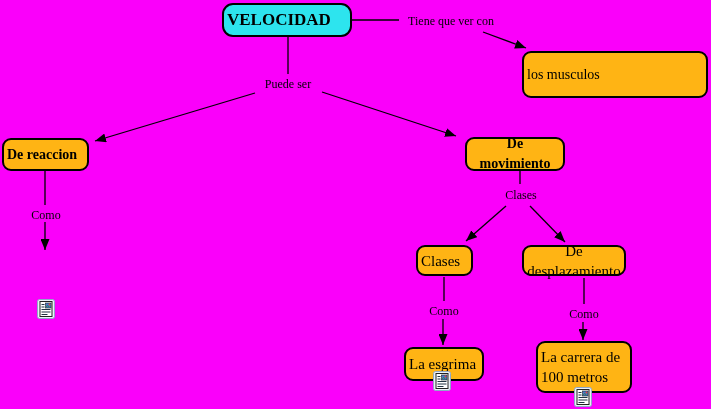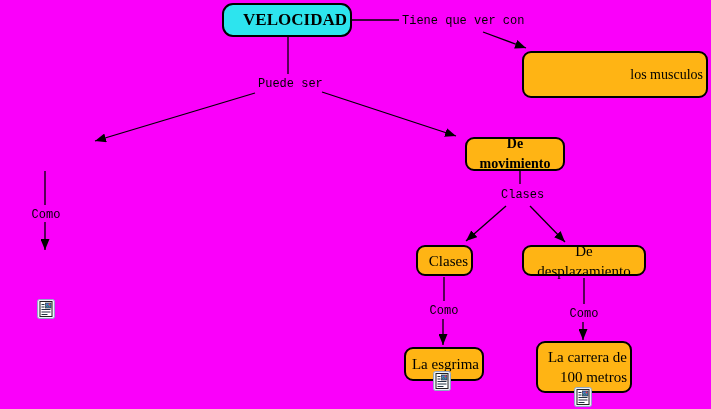--- a/index.html
+++ b/index.html
@@ -11,35 +11,35 @@
   }
   svg.wires { position:absolute; left:0; top:0; width:711px; height:409px; }
   .wires line { stroke: var(--line, #000); stroke-width:1.3; }
 
   .node {
     position:absolute;
     background: var(--node-fill, #FFB414);
     border:2px solid var(--node-border, #000);
     border-radius:9px;
     color: var(--text, #000);
-    display:flex; flex-direction:column; align-items:flex-end; justify-content:center;
+    display:flex; flex-direction:column; align-items:flex-start; justify-content:center;
     text-align:center; font-size:15px; line-height:20px; padding:1px 3px;
     cursor:default;
   }
   .node.root {
     background: var(--root-fill, #2DE4EE);
     font-weight:bold; font-size:17px; border-radius:11px;
   }
   .node.bold { font-weight:bold; font-size:14px; }
   .node.small { font-size:14px; line-height:19px; }
   .node span { display:block; }
 
   .linklabel {
     position:absolute;
-    font-family:Liberation Mono, monospace;
+    font-family:Liberation Serif, serif;
     font-size:12px; line-height:14px;
     color: var(--text, #000);
     white-space:nowrap; text-align:center;
   }
 
   .res-icon { position:absolute; width:18px; height:20px; cursor:pointer; }
 </style>
 </head>
 <body>
 
@@ -68,31 +68,34 @@
   </svg>
 
   <div class="node root" style="left:222px; top:3px; width:130px; height:34px;">
     <span>VELOCIDAD</span>
   </div>
 
   <div class="node small" style="left:522px; top:51px; width:186px; height:47px;">
     <span>los musculos</span>
   </div>
 
+  <div class="node bold" style="left:2px; top:138px; width:87px; height:33px;">
+    <span>De reaccion</span>
+  </div>
 
   <div class="node bold" style="left:465px; top:137px; width:100px; height:34px;">
     <span>De movimiento</span>
   </div>
 
 
   <div class="node" style="left:416px; top:245px; width:57px; height:31px;">
     <span>Clases</span>
   </div>
 
-  <div class="node" style="left:522px; top:245px; width:124px; height:31px;">
+  <div class="node" style="left:522px; top:245px; width:104px; height:31px;">
     <span>De desplazamiento</span>
   </div>
 
   <div class="node" style="left:404px; top:347px; width:80px; height:34px;">
     <span>La esgrima</span>
   </div>
 
   <div class="node" style="left:536px; top:341px; width:96px; height:52px;">
     <span>La carrera de</span>
     <span>100 metros</span>

